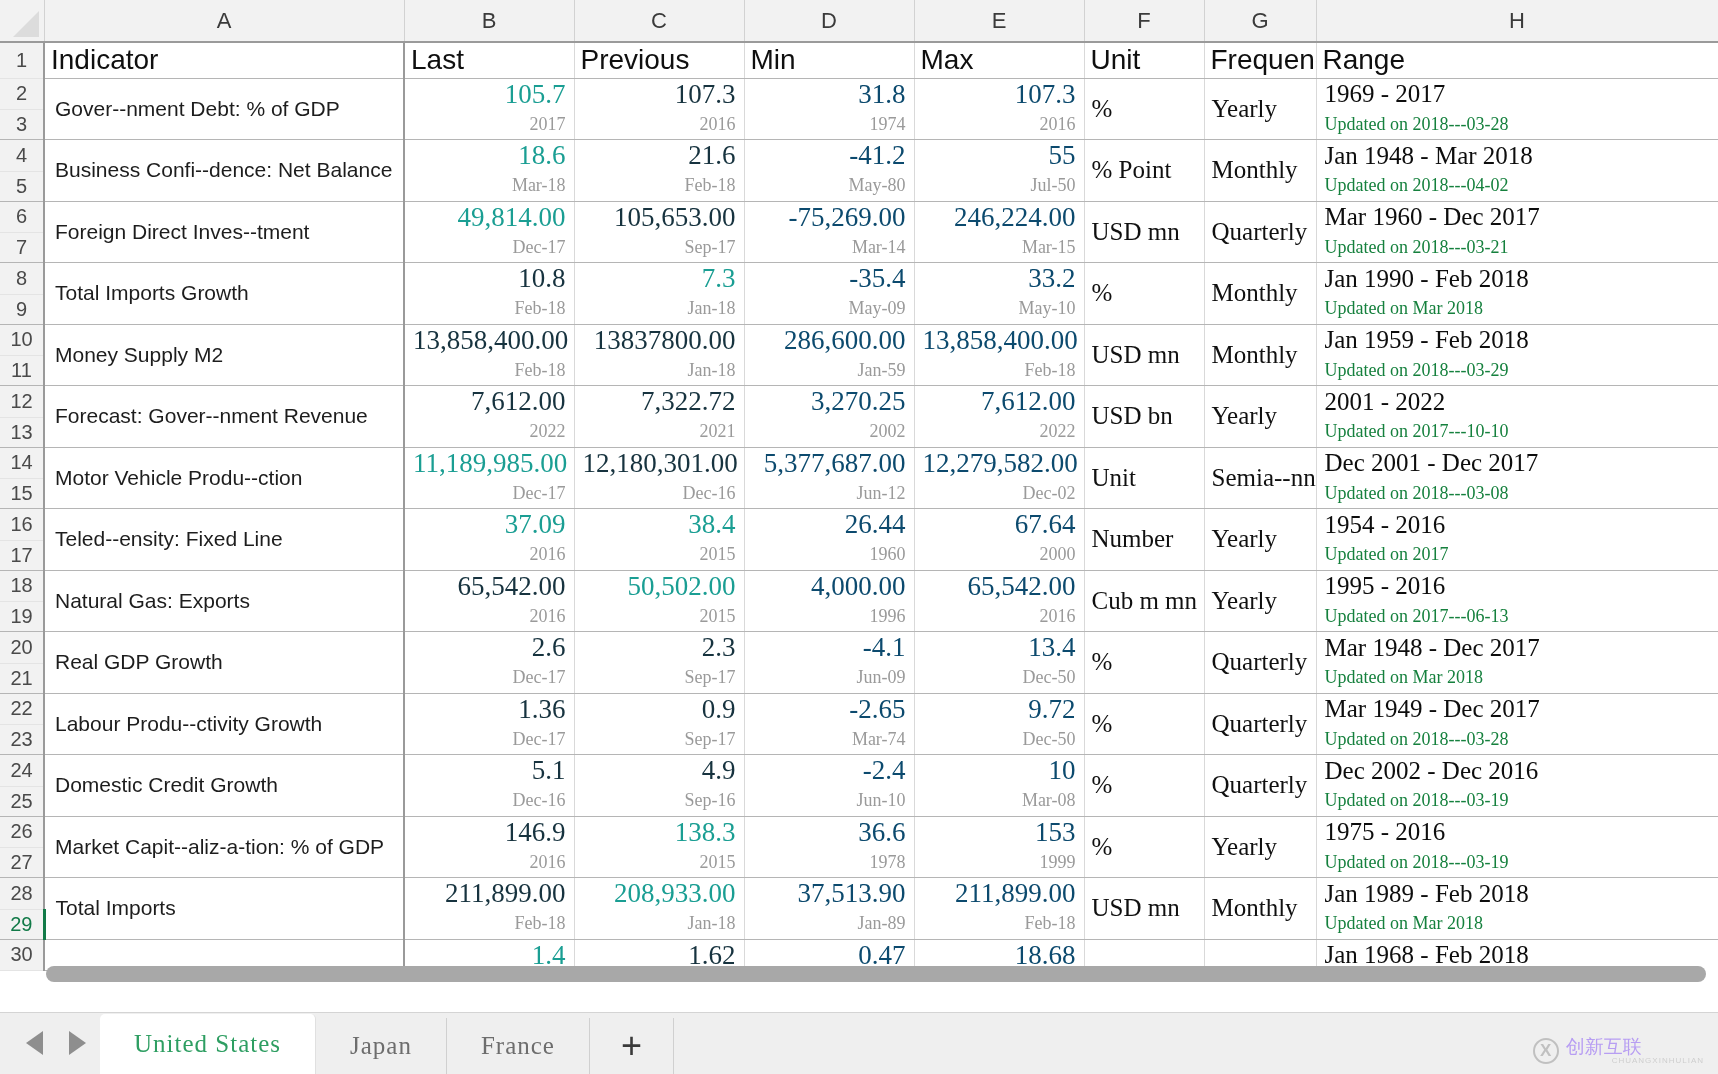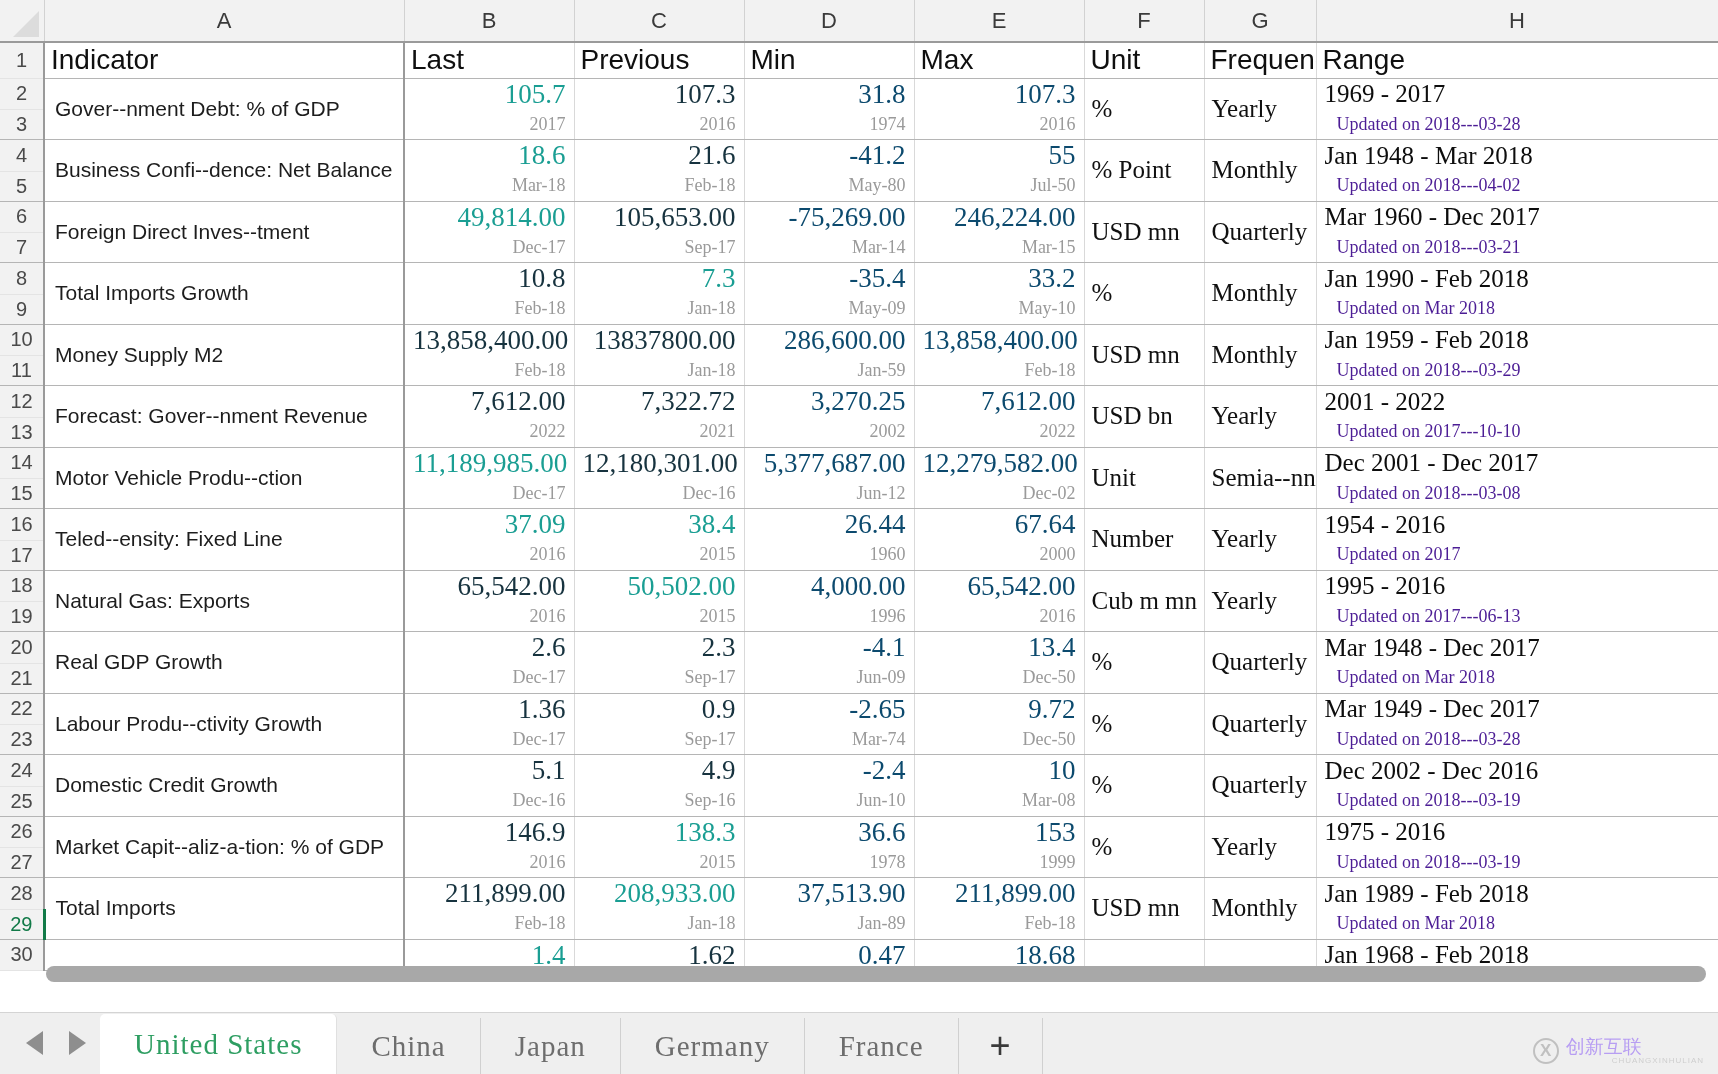--- a/index.html
+++ b/index.html
@@ -166,22 +166,22 @@
     color: #0d0d0d;
     padding-left: 8px;
     vertical-align: middle;
     border-bottom: none;
     white-space: nowrap;
     overflow: hidden;
   }
   td.updated {
     font-family: "Liberation Serif", serif;
     font-size: 18px;
-    color: #4c1d95;
-    padding-left: 20px;
+    color: #15803d;
+    padding-left: 8px;
     vertical-align: middle;
     border-bottom: 1px solid #b5b5b5;
     white-space: nowrap;
     overflow: hidden;
   }
 
   
   .hscroll {
     position: absolute;
     left: 46px; top: 966px;
@@ -214,21 +214,21 @@
   .navbtns .arrow { width: 0; height: 0; cursor: pointer; }
   .navbtns .left  { border-top: 12px solid transparent; border-bottom: 12px solid transparent; border-right: 17px solid #8e8e8e; }
   .navbtns .right { border-top: 12px solid transparent; border-bottom: 12px solid transparent; border-left: 17px solid #8e8e8e; }
 
   .tabs { display: flex; align-items: flex-end; height: 62px; }
   .tab {
     height: 56px;
     display: flex; align-items: center; justify-content: center;
     padding: 0 34px;
     font-family: "Liberation Serif", serif;
-    font-size: 29px;
+    font-size: 25px;
     color: #6d6d6d;
     border-right: 1px solid #d0d0d0;
     letter-spacing: 1px;
     cursor: pointer;
     background: transparent;
   }
   .tab.active {
     background: #ffffff;
     color: #2e9e62;
     border-right: 1px solid #e0e0e0;
@@ -602,23 +602,21 @@
     <div class="thumb"></div>
   </div>
 
   <div class="tabbar">
     <div class="navbtns">
       <span class="arrow left"></span>
       <span class="arrow right"></span>
     </div>
     <div class="tabs" id="tabs">
         <div class="tab active">United States</div>
-        <div class="tab">China</div>
         <div class="tab">Japan</div>
-        <div class="tab">Germany</div>
         <div class="tab">France</div>
       </div>
     <div class="addtab">+</div>
     <div class="watermark">
       <span class="wm-mark">X</span>
       <span class="wm-text">
         <span class="wm-main">创新互联</span>
         <span class="wm-sub">CHUANGXINHULIAN</span>
       </span>
     </div>

